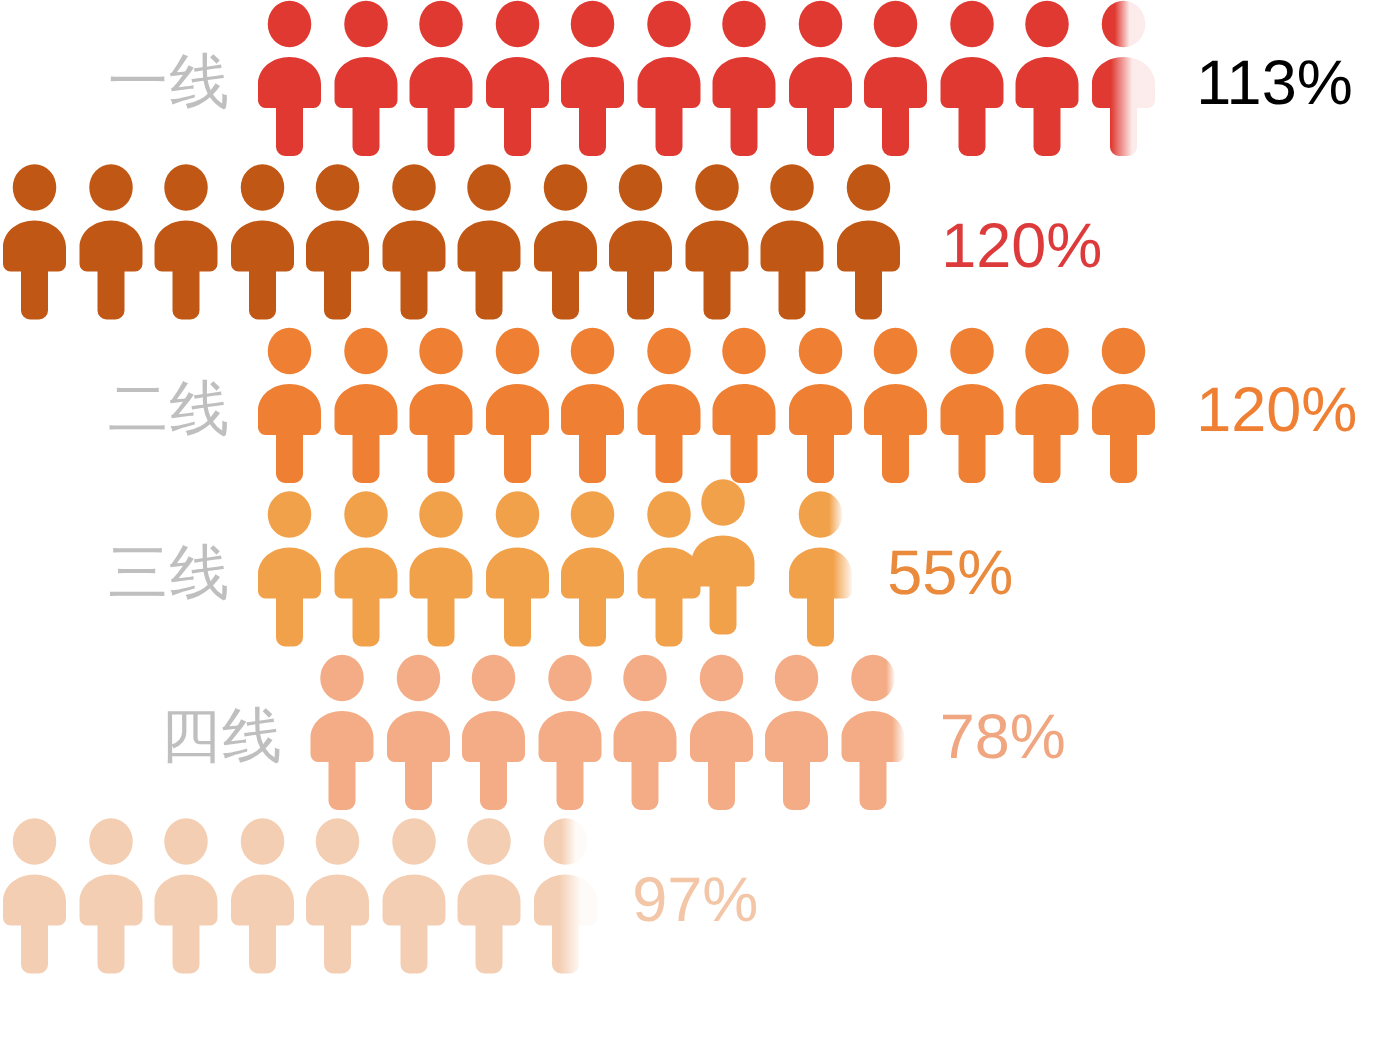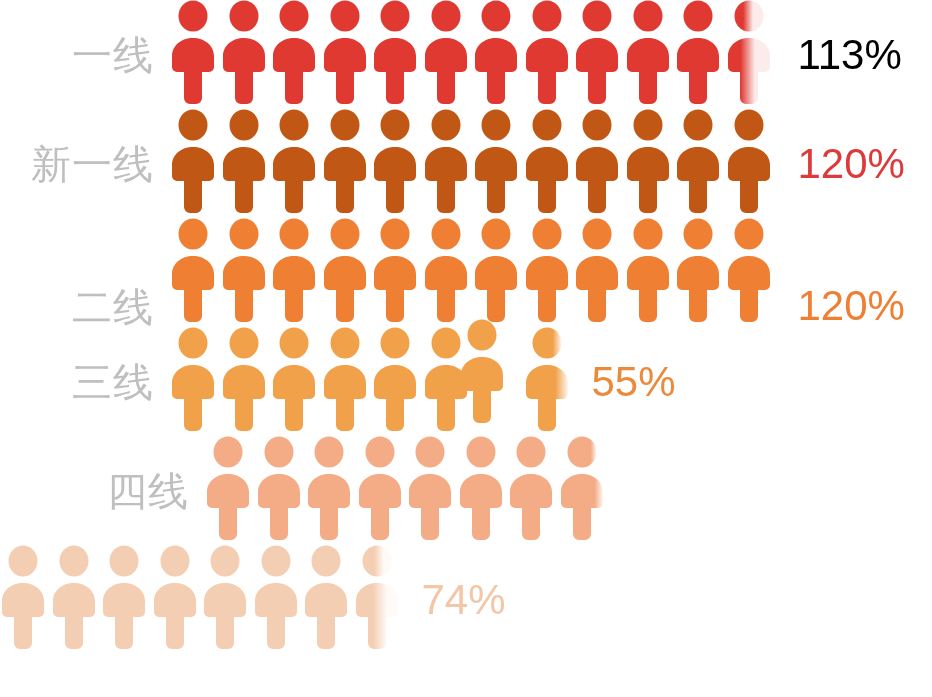--- a/index.html
+++ b/index.html
@@ -158,21 +158,20 @@
             </defs>
             <ellipse cx="23" cy="16" rx="14.5" ry="15.5" fill="url(#g11)"></ellipse>
             <path d="M 23 38 C 34.5 38 44 45.5 44 56 L 44 67 a 5 5 0 0 1 -5 5 L 32 72 L 32 98 a 6 6 0 0 1 -6 6 L 20 104 a 6 6 0 0 1 -6 -6 L 14 72 L 7 72 a 5 5 0 0 1 -5 -5 L 2 56 C 2 45.5 11.5 38 23 38 Z" fill="url(#g11)"></path>
           </svg>
         </div>
       </div>
     <div class="row-value" style="color: #000000; margin-left: 22px;">113%</div>
   </div>
 
   <div class="chart-row" style="top:109px;">
-    <div class="row-label">新一线</div>
     <div class="icons-wrap" style="width: 605.5px;">
         <div class="figure" style="left: 0px; top: 0px;">
           <svg viewBox="0 0 46 105" width="46" height="105">
             <ellipse cx="23" cy="16" rx="14.5" ry="15.5" fill="#c05714"></ellipse>
             <path d="M 23 38 C 34.5 38 44 45.5 44 56 L 44 67 a 5 5 0 0 1 -5 5 L 32 72 L 32 98 a 6 6 0 0 1 -6 6 L 20 104 a 6 6 0 0 1 -6 -6 L 14 72 L 7 72 a 5 5 0 0 1 -5 -5 L 2 56 C 2 45.5 11.5 38 23 38 Z" fill="#c05714"></path>
           </svg>
         </div>
         <div class="figure" style="left: 50.5px; top: 0px;">
           <svg viewBox="0 0 46 105" width="46" height="105">
             <ellipse cx="23" cy="16" rx="14.5" ry="15.5" fill="#c05714"></ellipse>
@@ -236,21 +235,21 @@
         <div class="figure" style="left: 555.5px; top: 0px;">
           <svg viewBox="0 0 46 105" width="46" height="105">
             <ellipse cx="23" cy="16" rx="14.5" ry="15.5" fill="#c05714"></ellipse>
             <path d="M 23 38 C 34.5 38 44 45.5 44 56 L 44 67 a 5 5 0 0 1 -5 5 L 32 72 L 32 98 a 6 6 0 0 1 -6 6 L 20 104 a 6 6 0 0 1 -6 -6 L 14 72 L 7 72 a 5 5 0 0 1 -5 -5 L 2 56 C 2 45.5 11.5 38 23 38 Z" fill="#c05714"></path>
           </svg>
         </div>
       </div>
     <div class="row-value" style="color: rgb(221, 59, 59); margin-left: 22px;">120%</div>
   </div>
 
-  <div class="chart-row" style="top:218px;align-items:flex-end;">
+  <div class="chart-row" style="top:218px;">
     <div class="row-label">二线</div>
     <div class="icons-wrap" style="width: 605.5px;">
         <div class="figure" style="left: 0px; top: 0px;">
           <svg viewBox="0 0 46 105" width="46" height="105">
             <ellipse cx="23" cy="16" rx="14.5" ry="15.5" fill="#ee7f33"></ellipse>
             <path d="M 23 38 C 34.5 38 44 45.5 44 56 L 44 67 a 5 5 0 0 1 -5 5 L 32 72 L 32 98 a 6 6 0 0 1 -6 6 L 20 104 a 6 6 0 0 1 -6 -6 L 14 72 L 7 72 a 5 5 0 0 1 -5 -5 L 2 56 C 2 45.5 11.5 38 23 38 Z" fill="#ee7f33"></path>
           </svg>
         </div>
         <div class="figure" style="left: 50.5px; top: 0px;">
           <svg viewBox="0 0 46 105" width="46" height="105">
@@ -434,20 +433,21 @@
               <linearGradient id="g51" x1="0" y1="0" x2="1" y2="0">
                 <stop offset="80%" stop-color="#f3ac85" stop-opacity="1"></stop>
                 <stop offset="100%" stop-color="#f3ac85" stop-opacity="0.10"></stop>
               </linearGradient>
             </defs>
             <ellipse cx="23" cy="16" rx="14.5" ry="15.5" fill="url(#g51)"></ellipse>
             <path d="M 23 38 C 34.5 38 44 45.5 44 56 L 44 67 a 5 5 0 0 1 -5 5 L 32 72 L 32 98 a 6 6 0 0 1 -6 6 L 20 104 a 6 6 0 0 1 -6 -6 L 14 72 L 7 72 a 5 5 0 0 1 -5 -5 L 2 56 C 2 45.5 11.5 38 23 38 Z" fill="url(#g51)"></path>
           </svg>
         </div>
       </div>
+    <div class="row-value" style="color: rgb(240, 167, 129); margin-left: 18px;">78%</div>
   </div>
 
   <div class="chart-row" style="top:545px;">
     <div class="icons-wrap" style="width: 403.5px;">
         <div class="figure" style="left: 0px; top: 0px;">
           <svg viewBox="0 0 46 105" width="46" height="105">
             <ellipse cx="23" cy="16" rx="14.5" ry="15.5" fill="#f4ceb2"></ellipse>
             <path d="M 23 38 C 34.5 38 44 45.5 44 56 L 44 67 a 5 5 0 0 1 -5 5 L 32 72 L 32 98 a 6 6 0 0 1 -6 6 L 20 104 a 6 6 0 0 1 -6 -6 L 14 72 L 7 72 a 5 5 0 0 1 -5 -5 L 2 56 C 2 45.5 11.5 38 23 38 Z" fill="#f4ceb2"></path>
           </svg>
         </div>
@@ -493,16 +493,16 @@
               <linearGradient id="g59" x1="0" y1="0" x2="1" y2="0">
                 <stop offset="40%" stop-color="#f4ceb2" stop-opacity="1"></stop>
                 <stop offset="74%" stop-color="#f4ceb2" stop-opacity="0.10"></stop>
               </linearGradient>
             </defs>
             <ellipse cx="23" cy="16" rx="14.5" ry="15.5" fill="url(#g59)"></ellipse>
             <path d="M 23 38 C 34.5 38 44 45.5 44 56 L 44 67 a 5 5 0 0 1 -5 5 L 32 72 L 32 98 a 6 6 0 0 1 -6 6 L 20 104 a 6 6 0 0 1 -6 -6 L 14 72 L 7 72 a 5 5 0 0 1 -5 -5 L 2 56 C 2 45.5 11.5 38 23 38 Z" fill="url(#g59)"></path>
           </svg>
         </div>
       </div>
-    <div class="row-value" style="color: rgb(243, 198, 168); margin-left: 18px;">74%</div>
+    <div class="row-value" style="color: rgb(243, 198, 168); margin-left: 18px;">97%</div>
   </div>
 
 </div>
 
 </body></html>

